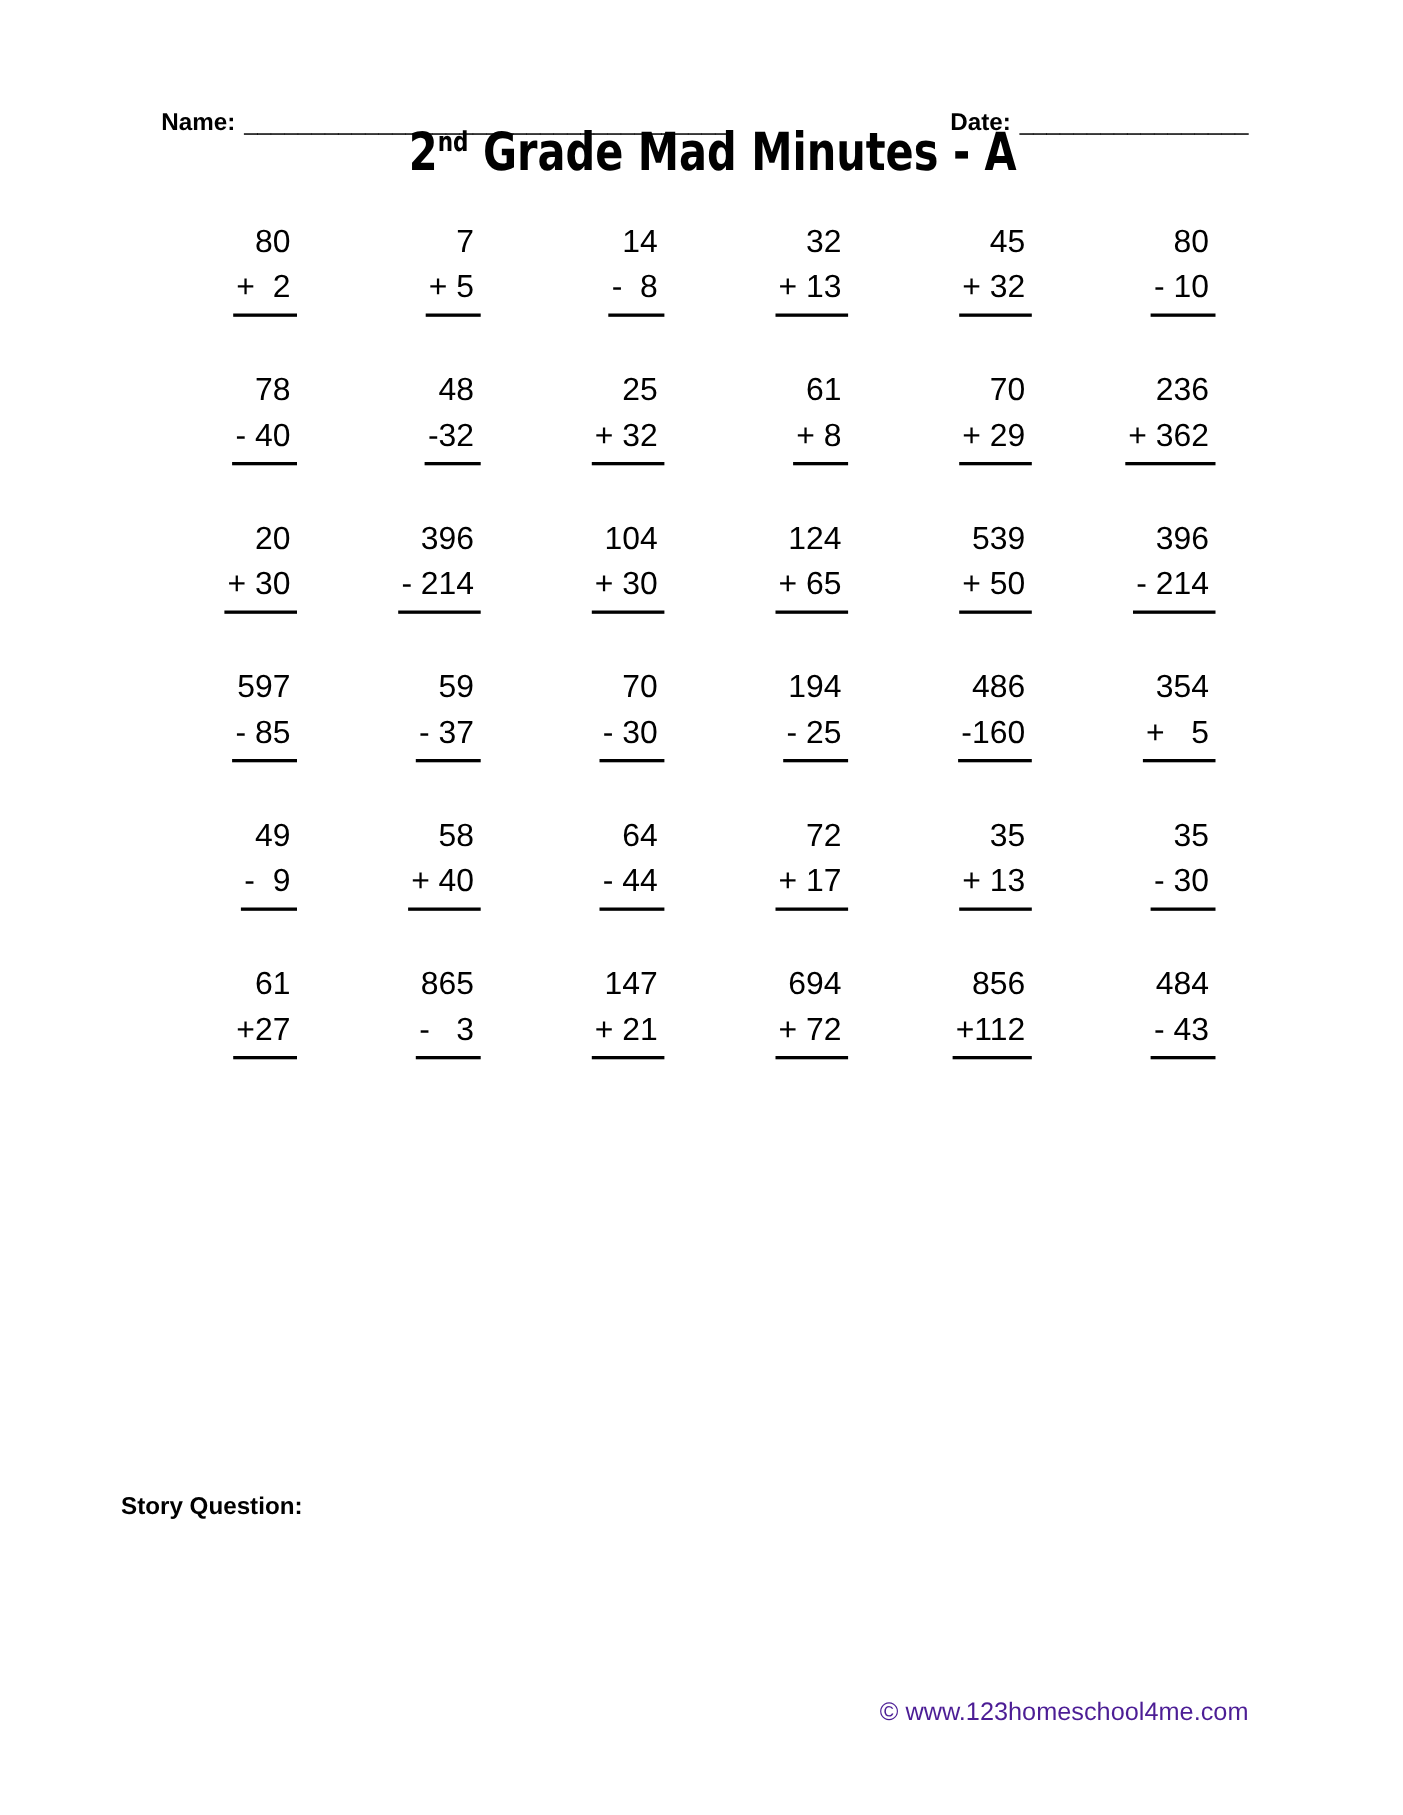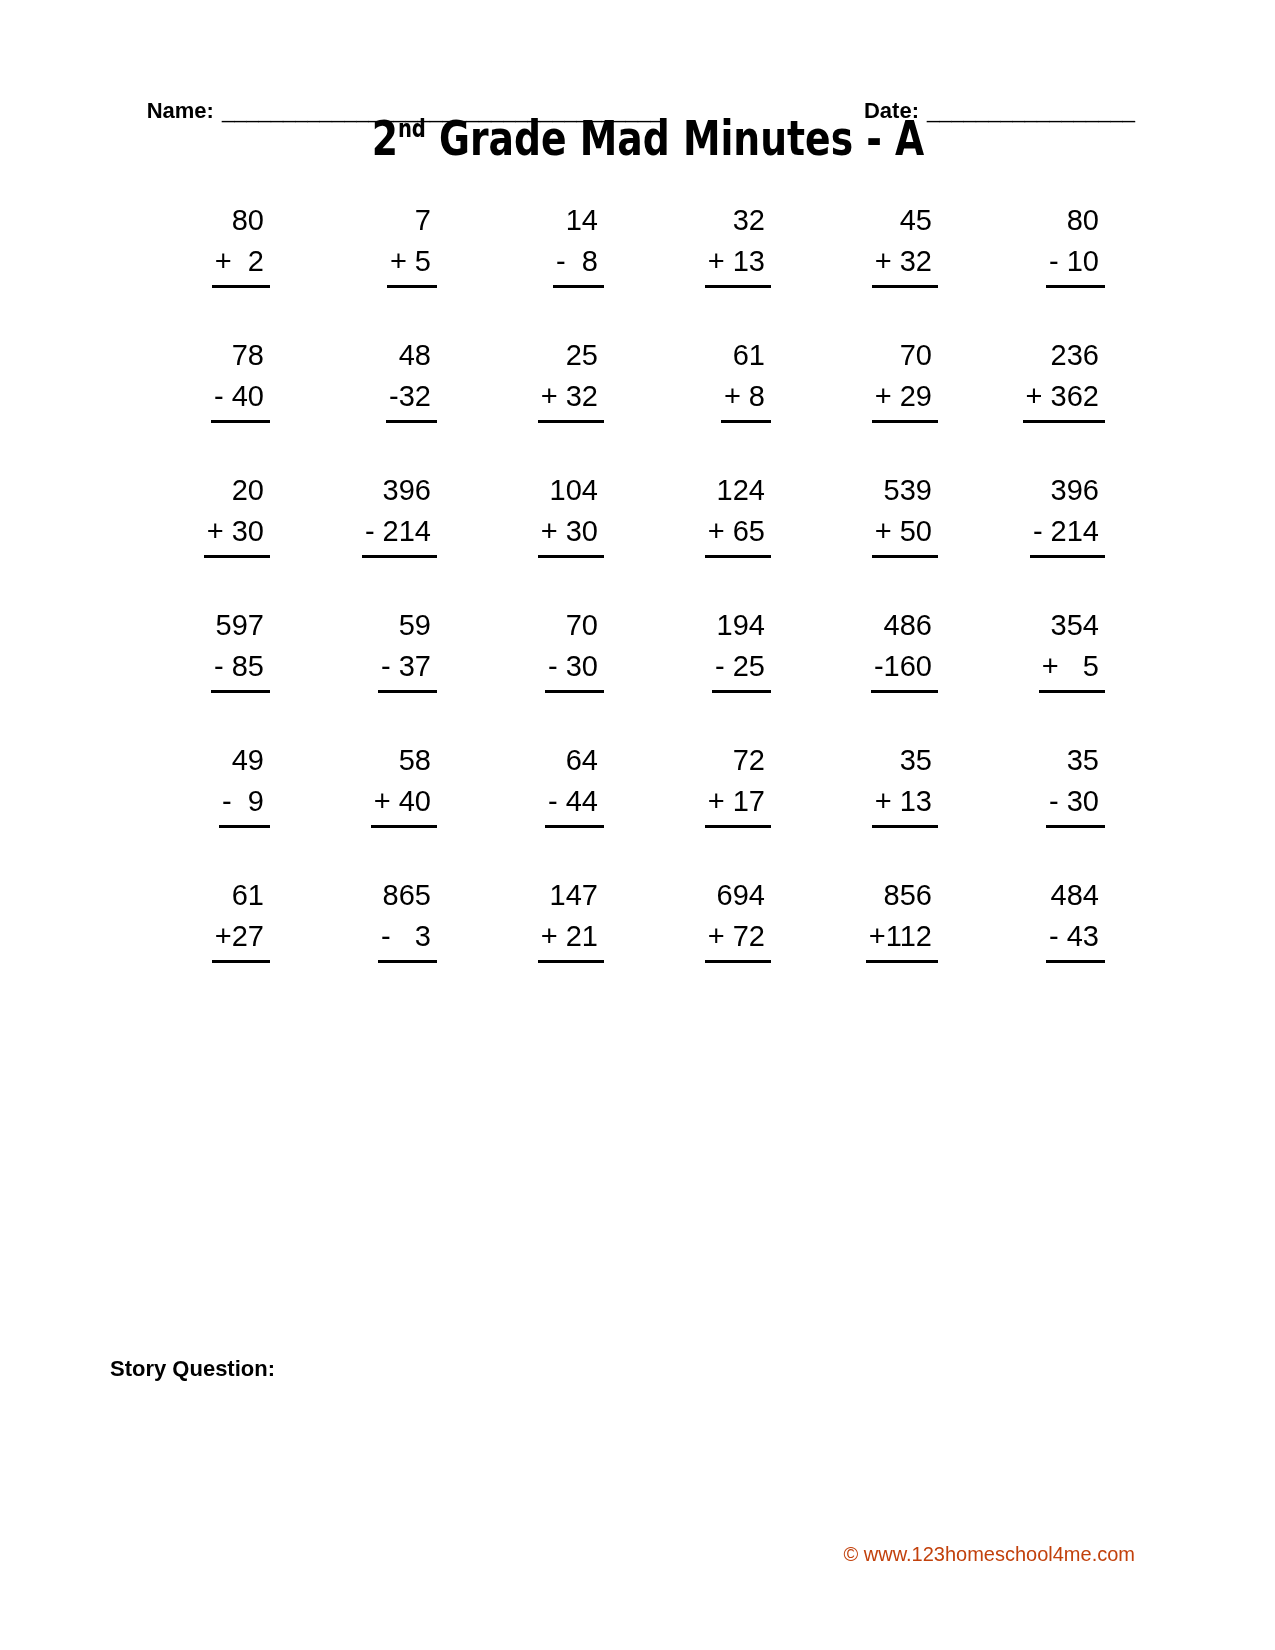--- a/index.html
+++ b/index.html
@@ -69,22 +69,22 @@
   
   .story {
     position:absolute; top:1352px; left:90px; right:90px;
     font-size:22px; line-height:33px;
   }
   .story .story-label { font-weight:700; }
 
   
   .footer {
     position:absolute; top:1543px; right:140px;
-    font-size:20px;
-    color:#c2410c;
+    font-size:23px;
+    color:#4c1d95;
     text-align:right;
   }
 </style>
 </head>
 <body>
 
 <div class="page">
 
   <div class="hdr-row">
     <div class="hdr-field">

